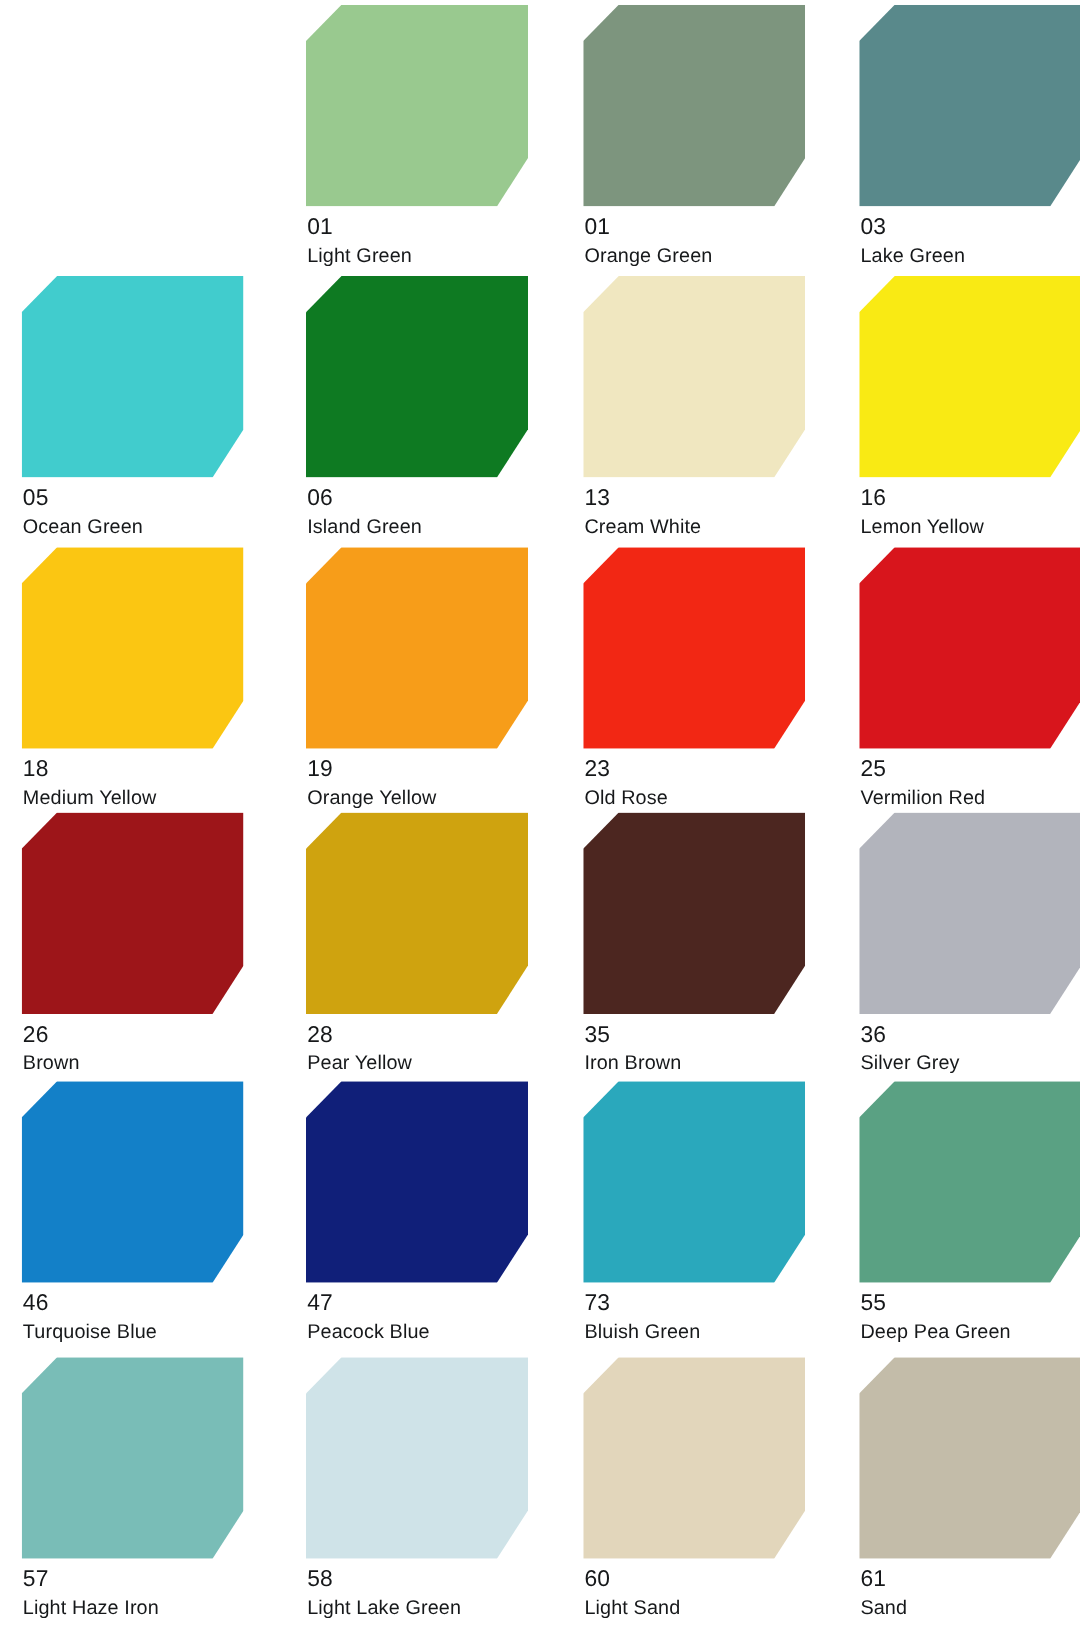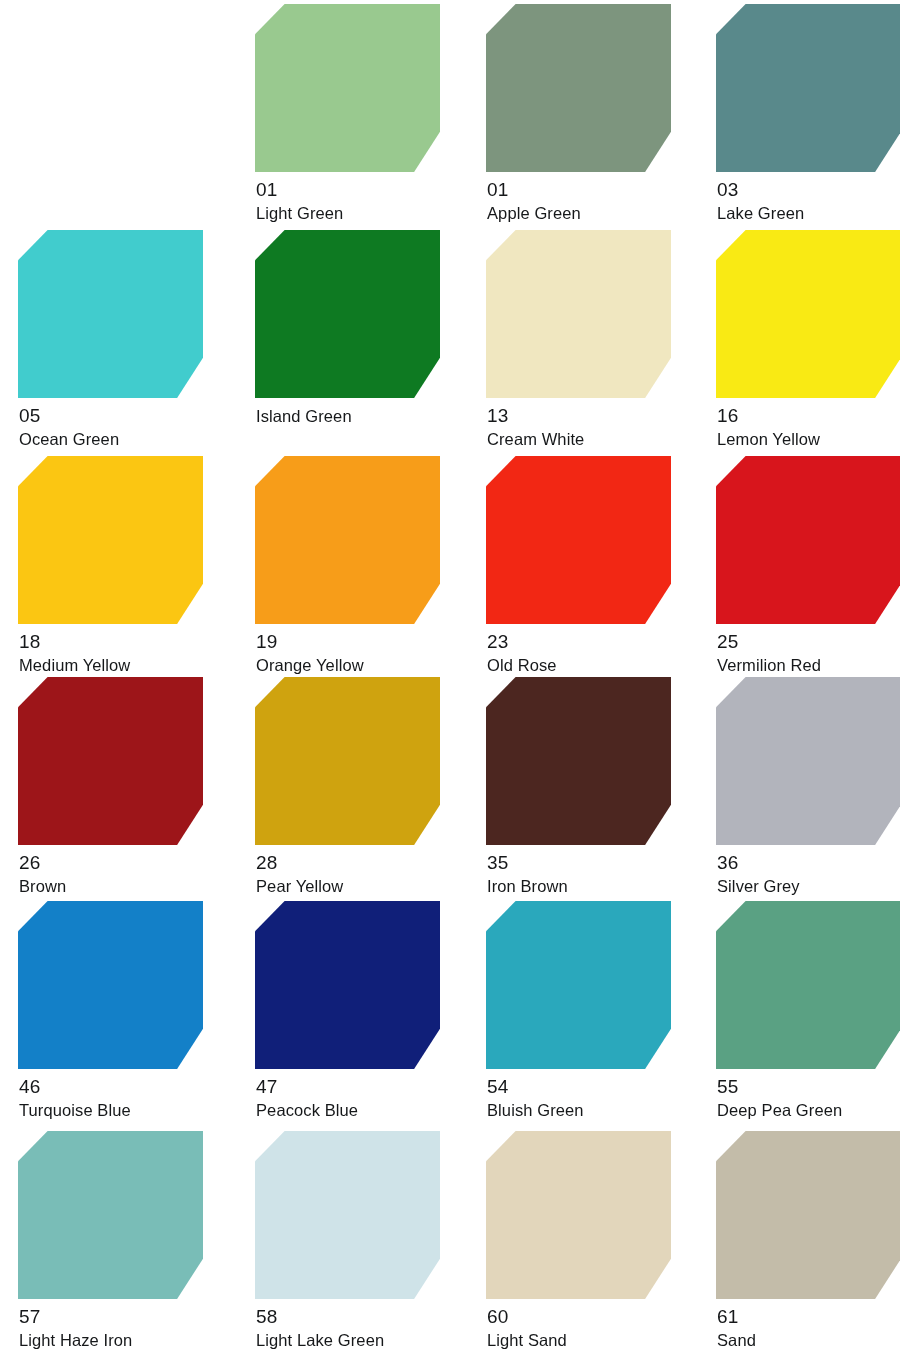--- a/index.html
+++ b/index.html
@@ -89,21 +89,21 @@
         <div class="swatch" style="background: rgb(153, 201, 143);"></div>
         <div class="caption">
           <span class="code">01</span>
           <span class="name">Light Green</span>
         </div>
       </div>
       <div class="cell c2">
         <div class="swatch" style="background: rgb(125, 149, 126);"></div>
         <div class="caption">
           <span class="code">01</span>
-          <span class="name">Apple Green</span>
+          <span class="name">Orange Green</span>
         </div>
       </div>
       <div class="cell c3">
         <div class="swatch" style="background: rgb(89, 137, 139);"></div>
         <div class="caption">
           <span class="code">03</span>
           <span class="name">Lake Green</span>
         </div>
       </div>
     </div>
@@ -111,20 +111,21 @@
       <div class="cell c0">
         <div class="swatch" style="background: rgb(65, 204, 205);"></div>
         <div class="caption">
           <span class="code">05</span>
           <span class="name">Ocean Green</span>
         </div>
       </div>
       <div class="cell c1">
         <div class="swatch" style="background: rgb(14, 122, 34);"></div>
         <div class="caption">
+          <span class="code">06</span>
           <span class="name">Island Green</span>
         </div>
       </div>
       <div class="cell c2">
         <div class="swatch" style="background: rgb(240, 231, 192);"></div>
         <div class="caption">
           <span class="code">13</span>
           <span class="name">Cream White</span>
         </div>
       </div>
@@ -207,21 +208,21 @@
       <div class="cell c1">
         <div class="swatch" style="background: rgb(16, 31, 121);"></div>
         <div class="caption">
           <span class="code">47</span>
           <span class="name">Peacock Blue</span>
         </div>
       </div>
       <div class="cell c2">
         <div class="swatch" style="background: rgb(42, 168, 188);"></div>
         <div class="caption">
-          <span class="code">54</span>
+          <span class="code">73</span>
           <span class="name">Bluish Green</span>
         </div>
       </div>
       <div class="cell c3">
         <div class="swatch" style="background: rgb(90, 161, 131);"></div>
         <div class="caption">
           <span class="code">55</span>
           <span class="name">Deep Pea Green</span>
         </div>
       </div>

